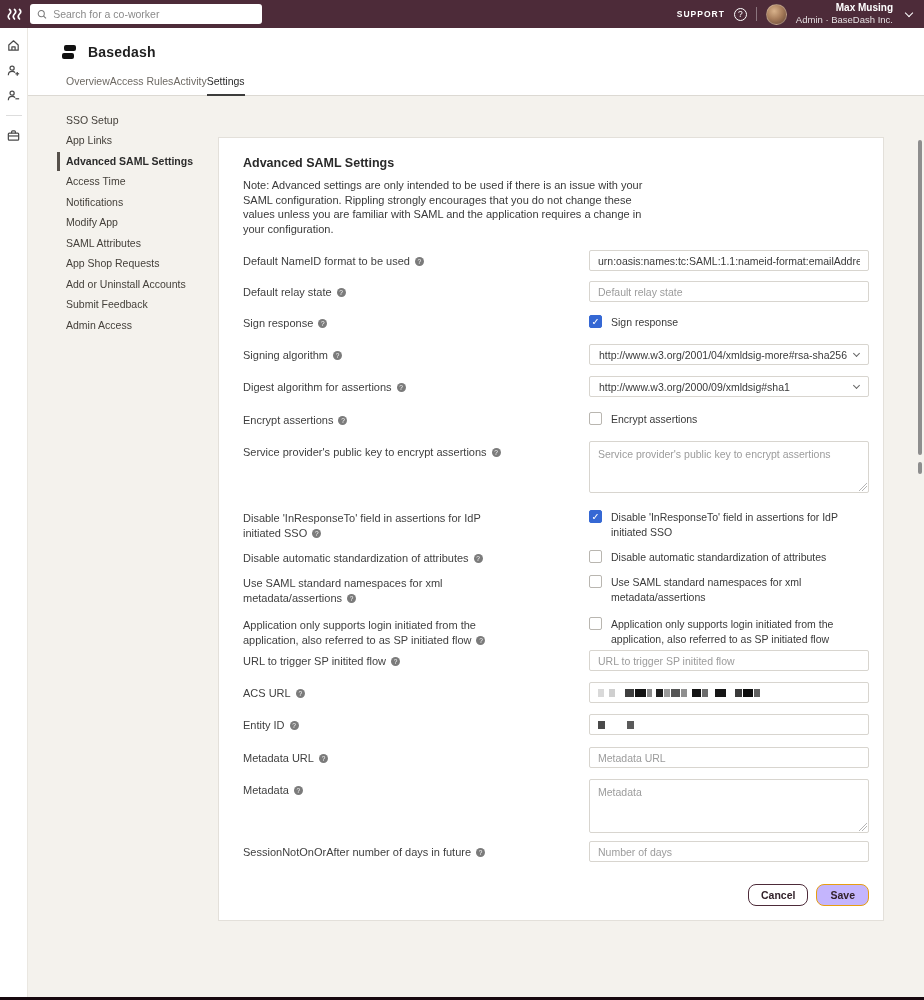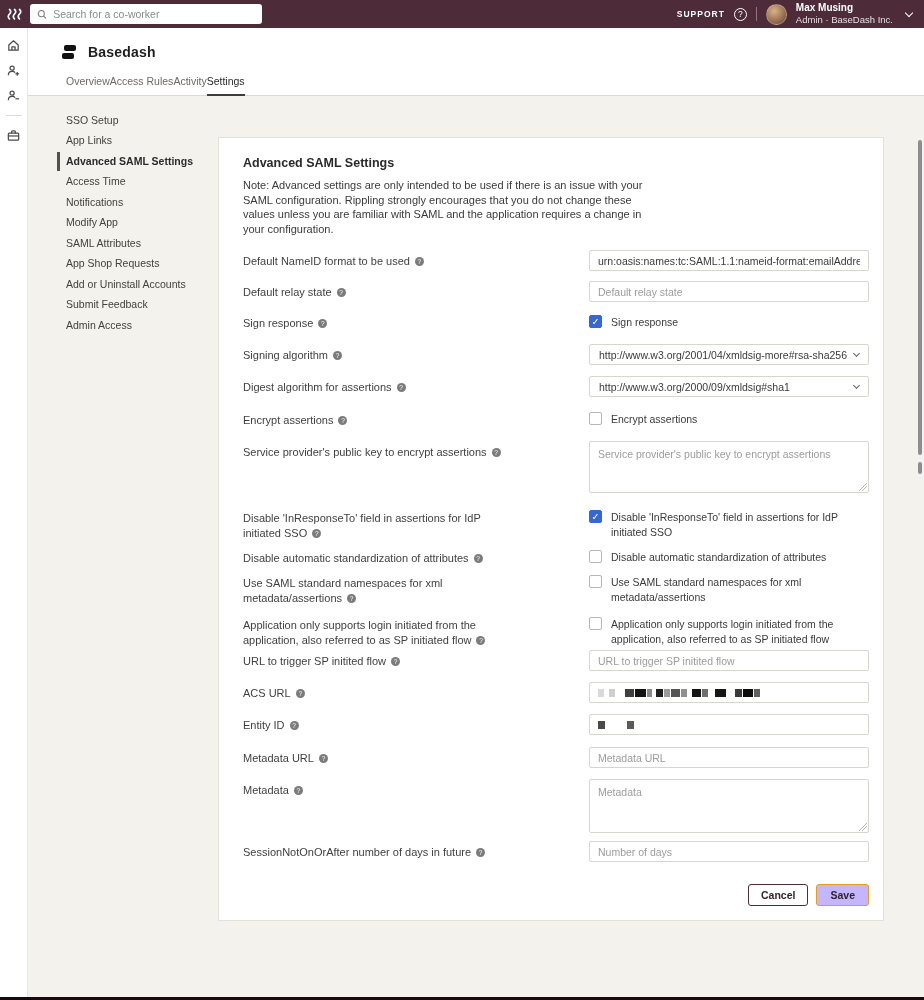--- a/index.html
+++ b/index.html
@@ -24,21 +24,21 @@
     font-family:"Liberation Sans","DejaVu Sans",sans-serif; }
   .searchbox input::placeholder { color:#8a8a8a; }
   .tb-right { margin-left:auto; display:flex; align-items:center; gap:9px; padding-right:12px; }
   .tb-support { font-size:8.5px; font-weight:bold; letter-spacing:1px; color:#fff; }
   .tb-help { width:13px; height:13px; border:1px solid #fff; border-radius:50%;
     color:#fff; font-size:8.5px; line-height:11px; text-align:center; }
   .tb-divider { width:1px; height:14px; background:rgba(255,255,255,.35); }
   .tb-avatar { width:21px; height:21px; border-radius:50%;
     background:radial-gradient(circle at 38% 32%, #d8b28b 0%, #a97f5d 45%, #5f3f2e 100%);
     border:1px solid rgba(255,255,255,.25); }
-  .tb-user { line-height:1.25; }
+  .tb-user { line-height:1.25;text-align:right; }
   .tb-user .name { font-size:10px; font-weight:bold; color:#fff; }
   .tb-user .role { font-size:9.5px; color:rgba(255,255,255,.85); }
   .chev { display:inline-block; width:6px; height:6px; border-right:1.4px solid #fff;
     border-bottom:1.4px solid #fff; transform:rotate(45deg); margin-left:4px; margin-top:-3px; }
 
   
   .rail {
     position:absolute; top:28px; left:0; bottom:0; width:28px; background:#fff;
     border-right:1px solid #EAE7E1; display:flex; flex-direction:column;
     align-items:center; padding-top:10px; z-index:20;
@@ -114,21 +114,21 @@
 
   .redacted { height:21px; border:1px solid #D8D5CF; border-radius:2px; background:#fff;
     display:flex; align-items:center; padding:0 8px; }
   .redacted span { display:inline-block; height:8px; }
 
   .mb10{margin-bottom:10px;} .mb11{margin-bottom:11px;} .mb12{margin-bottom:12px;}
   .mb13{margin-bottom:13px;} .mb14{margin-bottom:14px;} .mb6{margin-bottom:6px;}
   .mb8{margin-bottom:8px;} .mb2{margin-bottom:2px;}
 
   .card-footer { display:flex; justify-content:flex-end; gap:8px; margin-top:22px; padding-bottom:2px; }
-  .btn { height:22px; border-radius:3px; font-size:10.5px; cursor:pointer;
+  .btn { height:22px; border-radius:8px; font-size:10.5px; cursor:pointer;
     font-family:"Liberation Sans","DejaVu Sans",sans-serif; }
   .btn-cancel { padding:0 12px; background:#fff; border:1px solid #4D2B39; color:#32222a; font-weight:bold; }
   .btn-save { padding:0 13px; background:#c4b5fd; border:1px solid #E79E12; color:#32222a; font-weight:bold; }
 
   
   .sb-thumb { position:absolute; left:918px; width:4px; border-radius:2px; background:#8E8E8E; z-index:25; }
   .sb-thumb.t1 { top:140px; height:315px; }
   .sb-thumb.t2 { top:462px; height:12px; }
   .bottom-strip { position:absolute; left:0; right:0; bottom:0; height:3px; background:#17090F; z-index:40; }
 </style>

